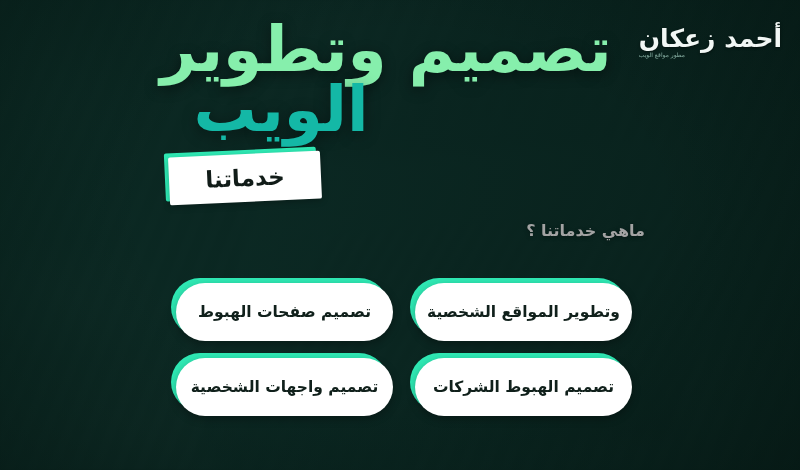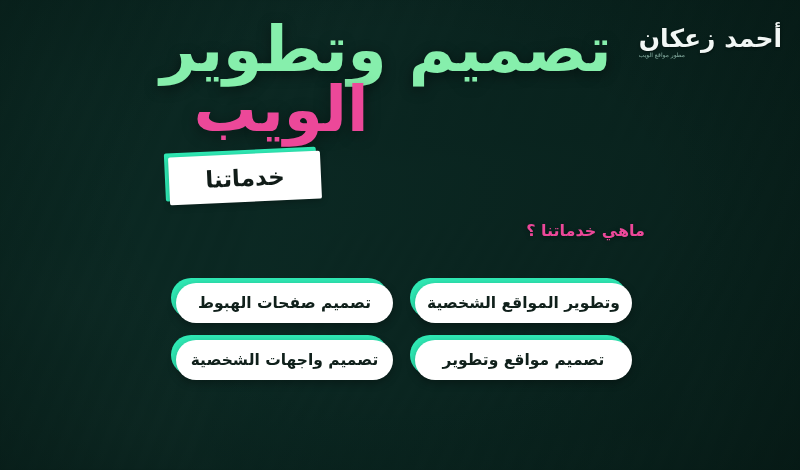--- a/index.html
+++ b/index.html
@@ -97,21 +97,21 @@
     direction:rtl;
   }
   .h-line1{
     font-size:63px;font-weight:bold;color:#86efac;line-height:1.02;
     letter-spacing:-1px;
     text-shadow:0 3px 14px rgba(0,0,0,.45);
     text-align:center;padding-right:60px;
   }
   .h-line2{
     margin-top:-4px;
-    font-size:63px;font-weight:bold;color:#ec4899;line-height:1.02;
+    font-size:63px;font-weight:bold;color:#14b8a6;line-height:1.02;
     letter-spacing:-1px;
     text-shadow:0 3px 16px rgba(0,0,0,.40);
     text-align:center;padding-right:270px;
   }
 
   
   .badge-wrap{
     position:absolute;left:169px;top:154px;
     transform:rotate(-2.6deg);
   }
@@ -125,33 +125,33 @@
     display:flex;align-items:center;justify-content:center;
     box-shadow:0 2px 6px rgba(0,0,0,.25);
   }
   .badge-text{
     font-size:23px;font-weight:bold;color:#111c18;letter-spacing:0;
   }
 
   
   .question{
     position:absolute;right:155px;top:221px;
-    font-size:16px;font-weight:bold;color:#ec4899;
+    font-size:16px;font-weight:bold;color:#a3a3a3;
     letter-spacing:.5px;direction:rtl;
     text-shadow:0 1px 4px rgba(0,0,0,.35);
     margin-left:32px;
   }
 
   
   .cards{
     position:absolute;left:176px;top:283px;width:456px;
     display:grid;grid-template-columns:1fr 1fr;gap:17px 22px;
     direction:rtl;
   }
-  .card-slot{position:relative;height:40px;}
+  .card-slot{position:relative;height:58px;}
   .card-shadow{
     position:absolute;left:-5px;top:-5px;right:5px;bottom:5px;
     background:#2fe9b4;border-radius:29px;
     filter:blur(.4px);
   }
   .card{
     position:absolute;inset:0;
     background:#ffffff;border-radius:29px;
     display:flex;align-items:center;justify-content:center;
     box-shadow:0 3px 9px rgba(0,0,0,.30);
@@ -206,21 +206,21 @@
       <div class="card-slot">
         <div class="card-shadow"></div>
         <div class="card">
           <span class="card-label">تصميم صفحات الهبوط</span>
         </div>
       </div>
 
       <div class="card-slot">
         <div class="card-shadow"></div>
         <div class="card">
-          <span class="card-label">تصميم مواقع وتطوير</span>
+          <span class="card-label">تصميم الهبوط الشركات</span>
         </div>
       </div>
 
       <div class="card-slot">
         <div class="card-shadow"></div>
         <div class="card">
           <span class="card-label">تصميم واجهات الشخصية</span>
         </div>
       </div>
 

